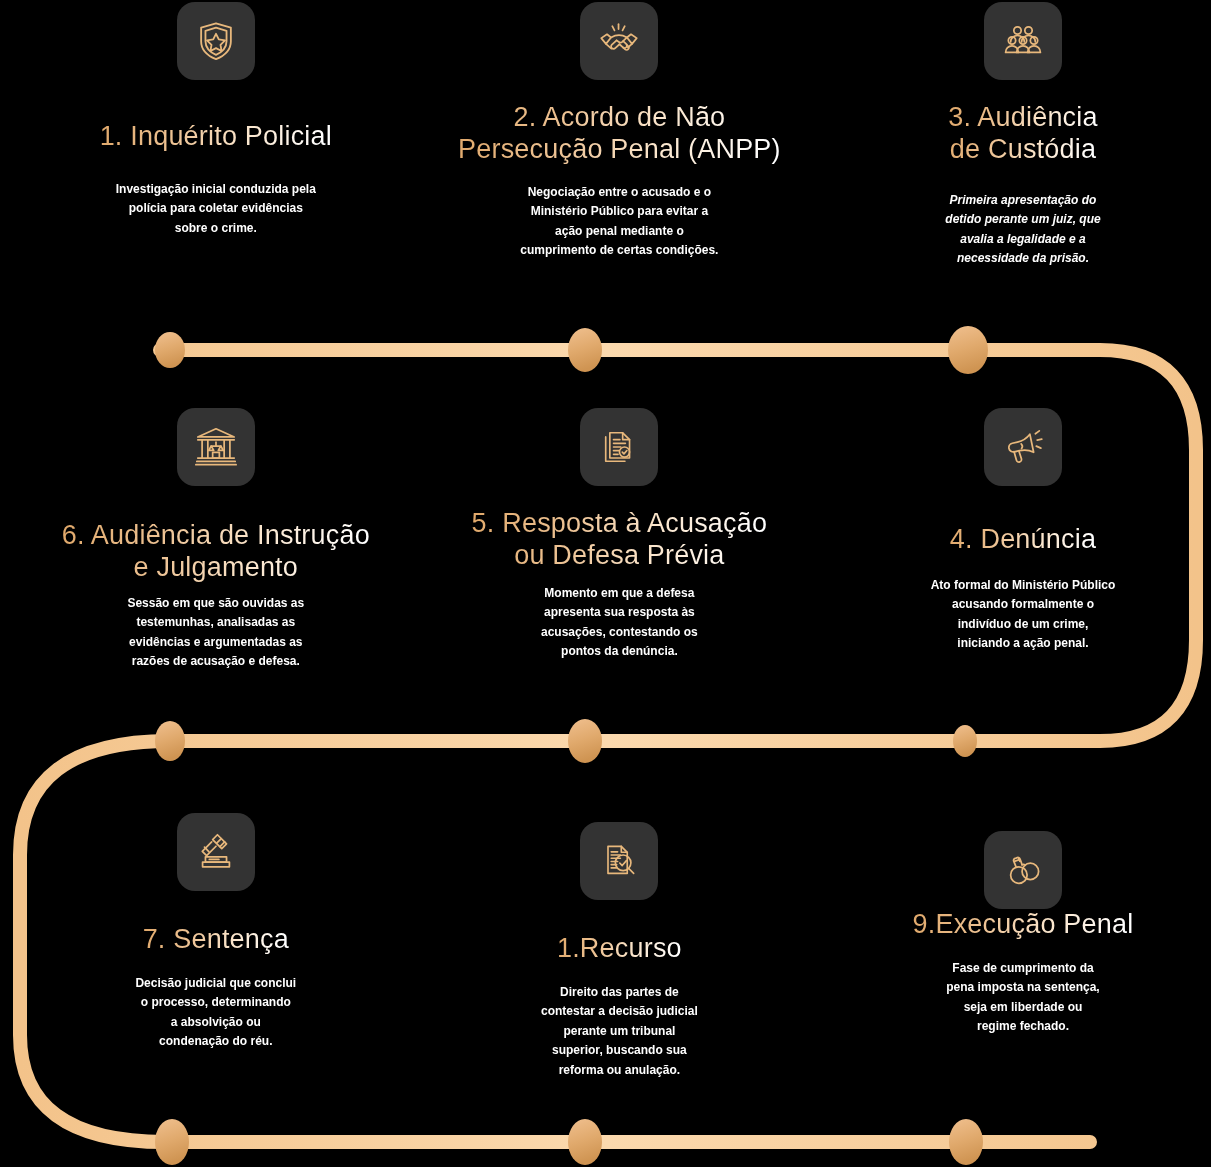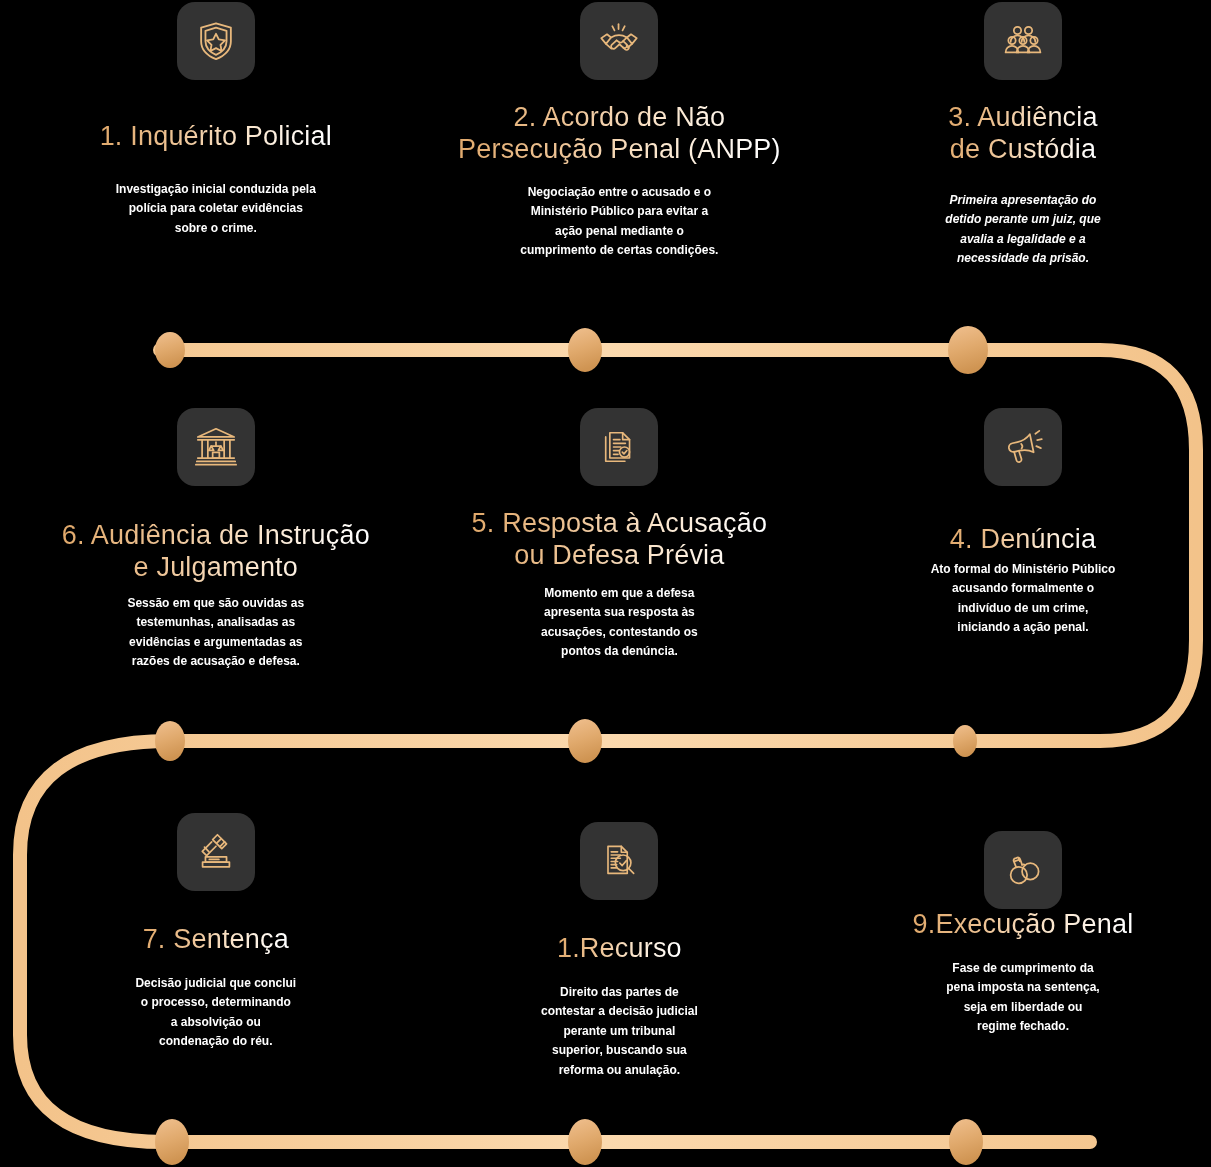--- a/index.html
+++ b/index.html
@@ -72,21 +72,21 @@
   .c6 .icon-tile{ margin-top:8px; }
   .c6 .card-title{ margin-top:34px; }
   .c6 .card-desc{ margin-top:10px; }
 
   .c5 .icon-tile{ margin-top:8px; }
   .c5 .card-title{ margin-top:22px; }
   .c5 .card-desc{ margin-top:12px; }
 
   .c4 .icon-tile{ margin-top:8px; }
   .c4 .card-title{ margin-top:38px;text-decoration:underline; }
-  .c4 .card-desc{ margin-top:4px; }
+  .c4 .card-desc{ margin-top:20px; }
 
   .c7 .icon-tile{ margin-top:8px; }
   .c7 .card-title{ margin-top:33px; }
   .c7 .card-desc{ margin-top:18px; }
 
   .c8 .icon-tile{ margin-top:17px; }
   .c8 .card-title{ margin-top:33px; }
   .c8 .card-desc{ margin-top:18px; }
 
   .c9 .icon-tile{ margin-top:26px; }

